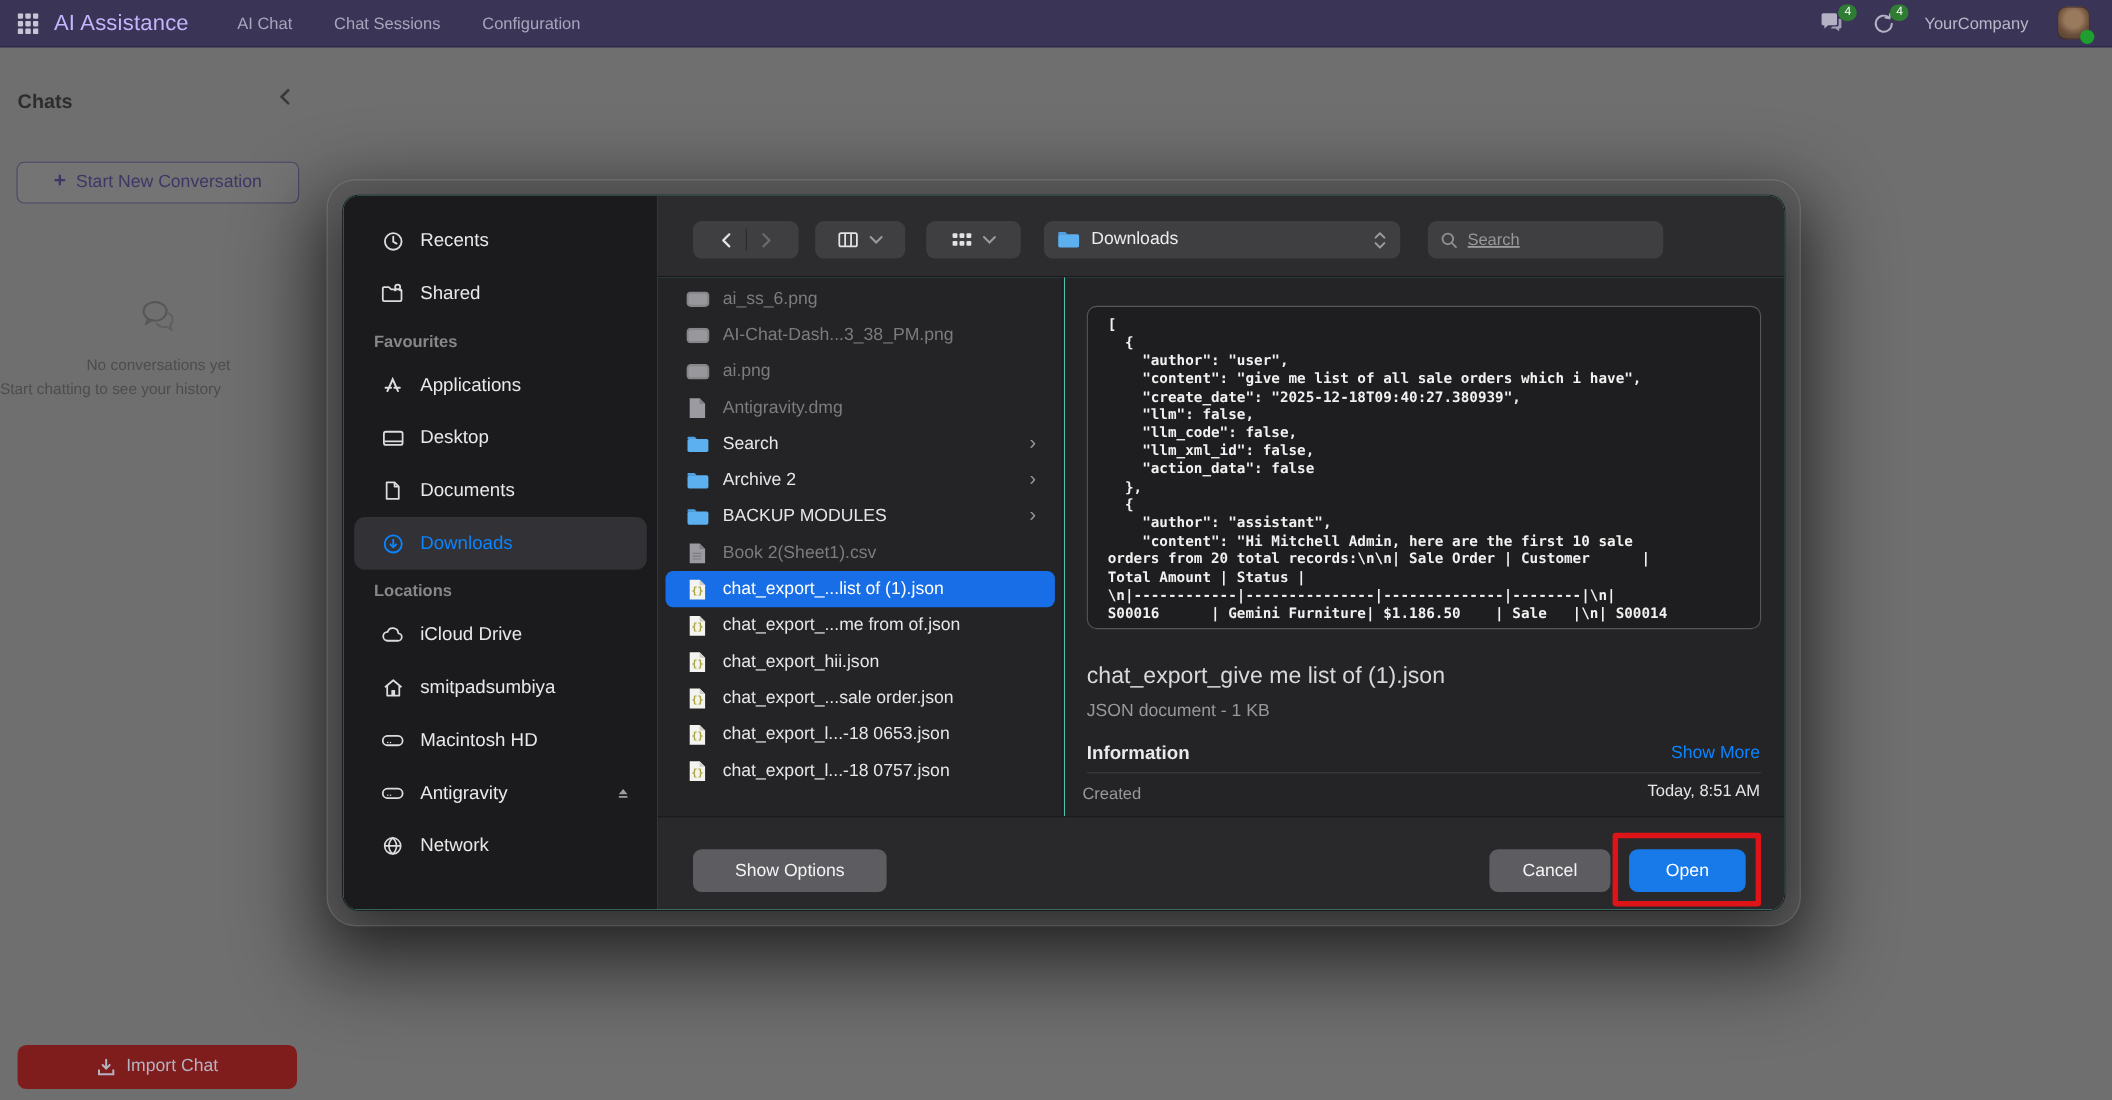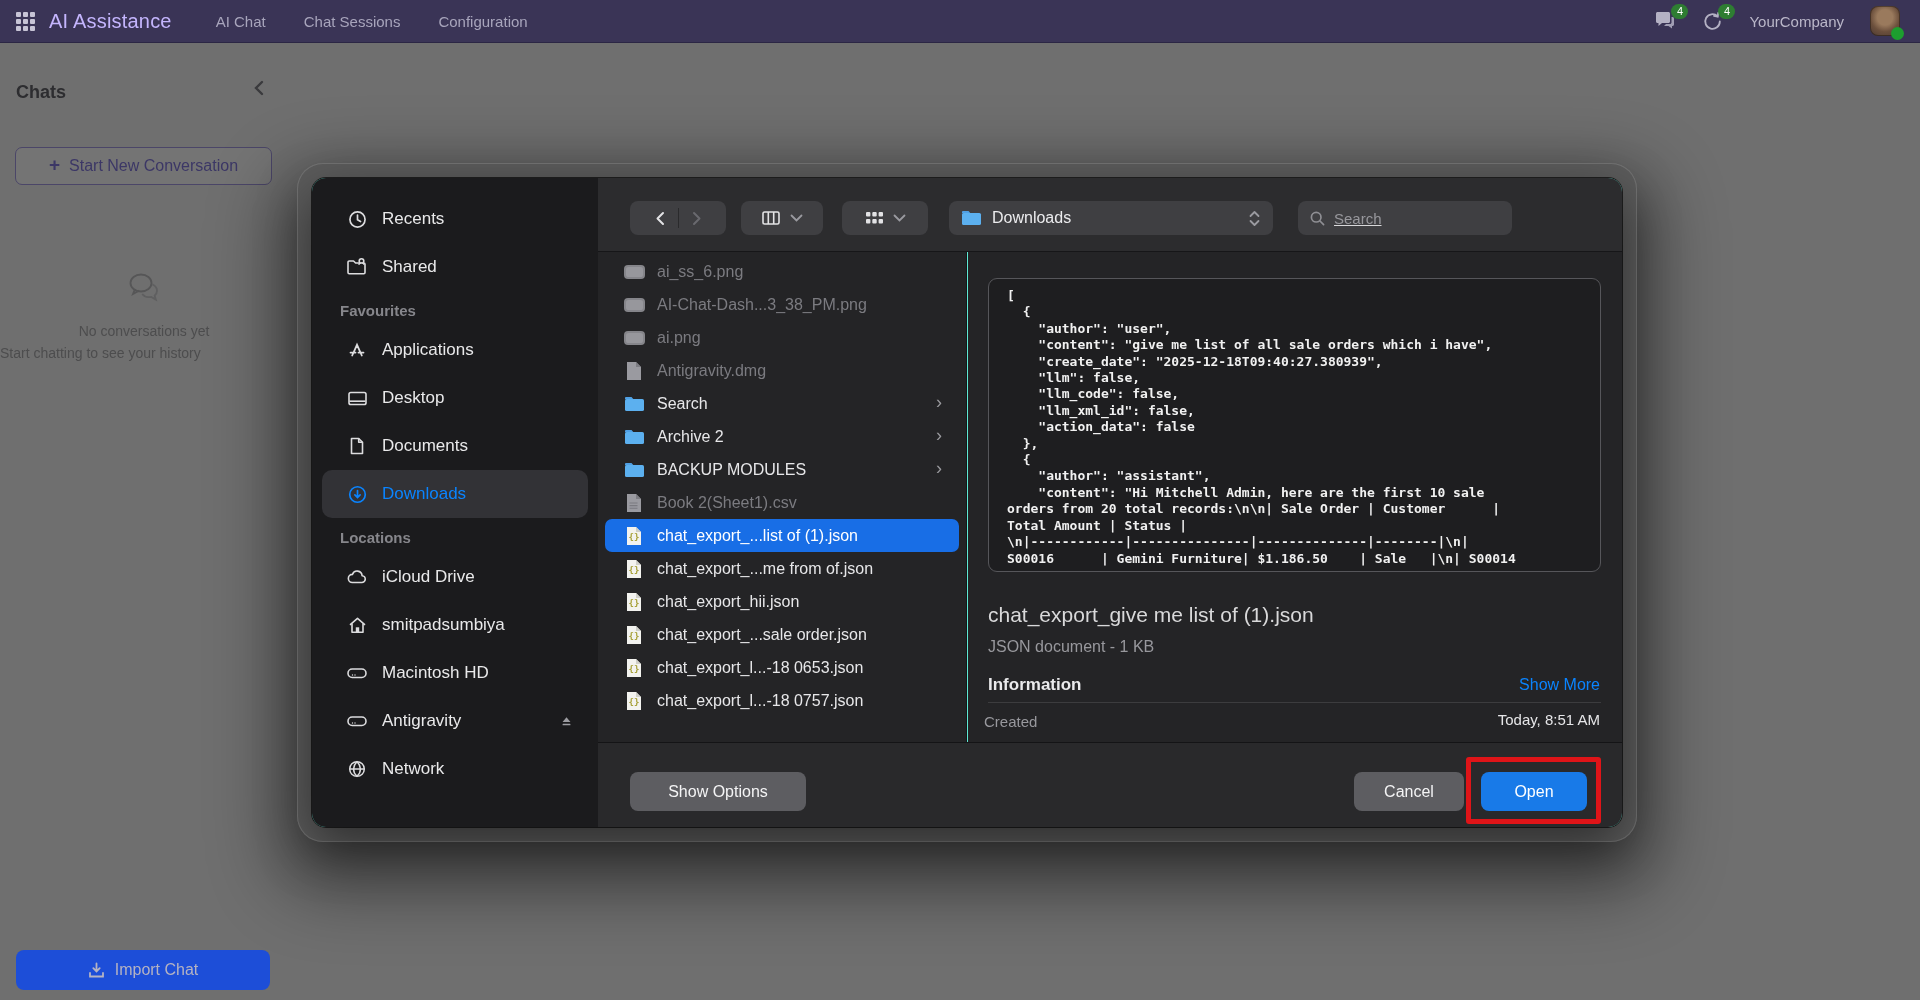--- a/index.html
+++ b/index.html
@@ -30,21 +30,21 @@
   .chats-title { position:absolute; left:16px; top:82px; font-size:18px; font-weight:700; color:#2d2d30; }
   .collapse { position:absolute; left:252px; top:80px; color:#3a3a3d; }
   .btn-start { position:absolute; left:15px; top:147px; width:257px; height:38px;
     border:1.5px solid #4b4668; border-radius:7px; background:rgba(255,255,255,0.035);
     color:#3c3766; font-size:16px; display:flex; align-items:center; justify-content:center; gap:9px; cursor:pointer; }
   .btn-start .plus { font-size:19px; font-weight:700; margin-top:-2px; }
   .empty-ico { position:absolute; left:124px; top:271px; color:#565657; }
   .empty-t1 { position:absolute; left:0; top:323px; width:288px; text-align:center; font-size:14px; color:#4d4d4e; }
   .empty-t2 { position:absolute; left:0; top:345px; width:288px; text-align:left; font-size:14px; color:#4d4d4e; }
   .btn-import { position:absolute; left:16px; top:950px; width:254px; height:40px;
-    background:#1d4ed8; border:none; border-radius:8px; color:#b5b3c2; font-size:16px;
+    background:#7f1d1d; border:none; border-radius:8px; color:#b5b3c2; font-size:16px;
     display:flex; align-items:center; justify-content:center; gap:10px; cursor:pointer; }
 
   
   .dlg-frame { position:absolute; left:297px; top:163px; width:1340px; height:679px;
     border-radius:26px; border:1px solid rgba(150,150,150,.38); background:rgba(22,22,22,.22);
     box-shadow:0 28px 70px 18px rgba(0,0,0,.45); }
   .dialog { position:absolute; left:312px; top:178px; width:1310px; height:649px;
     background:#5eead4; border-radius:14px; overflow:hidden;
     box-shadow:0 0 0 1px rgba(0,0,0,.65), 0 18px 50px rgba(0,0,0,.5); }
 

